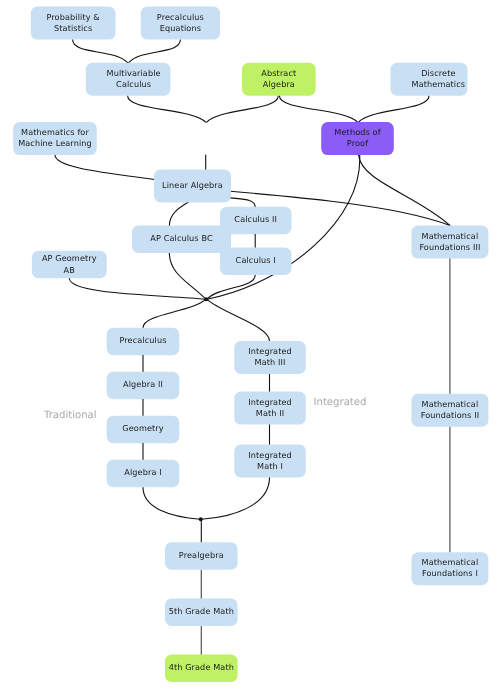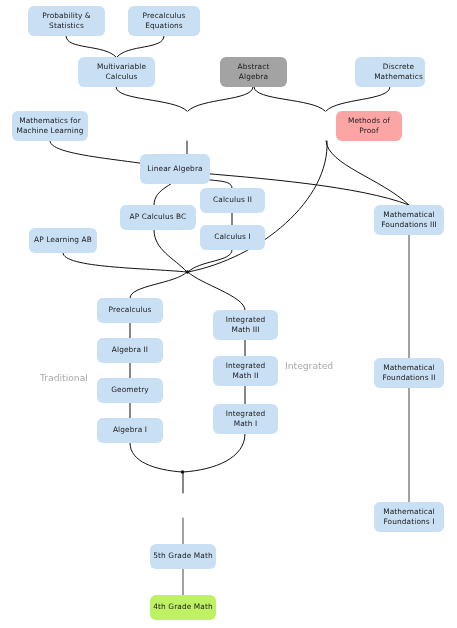--- a/index.html
+++ b/index.html
@@ -83,46 +83,47 @@
       <circle cx="187" cy="172" r="1.8" fill="#111111"></circle>
       <circle cx="187.5" cy="272" r="1.8" fill="#111111"></circle>
       <circle cx="182.5" cy="472" r="1.8" fill="#111111"></circle>
     </svg>
 <div class="node" style="left: 28px; top: 6px; width: 77px; height: 30px; background: rgb(201, 223, 243); color: rgb(26, 26, 26);">Probability &amp;
 Statistics</div>
     <div class="node" style="left: 128px; top: 6px; width: 72px; height: 30px; background: rgb(201, 223, 243); color: rgb(26, 26, 26);">Precalculus
 Equations</div>
     <div class="node" style="left: 78px; top: 57px; width: 77px; height: 30px; background: rgb(201, 223, 243); color: rgb(26, 26, 26); padding-left: 13px;">Multivariable
 Calculus</div>
-    <div class="node" style="left: 220px; top: 57px; width: 67px; height: 30px; background: #a3a3a3; color: rgb(26, 26, 26);">Abstract
+    <div class="node" style="left: 220px; top: 57px; width: 67px; height: 30px; background: #bef264; color: rgb(26, 26, 26);">Abstract
 Algebra</div>
     <div class="node" style="left: 355px; top: 57px; width: 70px; height: 30px; background: rgb(201, 223, 243); color: rgb(26, 26, 26); padding-left: 20px;">Discrete
 Mathematics</div>
     <div class="node" style="left: 12px; top: 111px; width: 76px; height: 30px; background: rgb(201, 223, 243); color: rgb(26, 26, 26);">Mathematics for
 Machine Learning</div>
     <div class="node" style="left: 140px; top: 111px; width: 70px; height: 30px; background: rgb(201, 223, 243); color: rgb(26, 26, 26); margin-top: 43px;">Linear Algebra</div>
-    <div class="node" style="left: 292px; top: 111px; width: 66px; height: 30px; background: #fca5a5; color: rgb(26, 26, 26); margin-left: 44px;">Methods of
+    <div class="node" style="left: 292px; top: 111px; width: 66px; height: 30px; background: #8b5cf6; color: rgb(26, 26, 26);">Methods of
 Proof</div>
     <div class="node" style="left: 200px; top: 188px; width: 65px; height: 25px; background: rgb(201, 223, 243); color: rgb(26, 26, 26);">Calculus II</div>
-    <div class="node" style="left: 120px; top: 205px; width: 76px; height: 25px; background: rgb(201, 223, 243); color: rgb(26, 26, 26);">AP Calculus BC</div>
+    <div class="node" style="left: 120px; top: 205px; width: 90px; height: 25px; background: rgb(201, 223, 243); color: rgb(26, 26, 26);">AP Calculus BC</div>
     <div class="node" style="left: 374px; top: 205px; width: 70px; height: 30px; background: rgb(201, 223, 243); color: rgb(26, 26, 26);">Mathematical
 Foundations III</div>
     <div class="node" style="left: 200px; top: 225px; width: 65px; height: 25px; background: rgb(201, 223, 243); color: rgb(26, 26, 26);">Calculus I</div>
-    <div class="node" style="left: 29px; top: 228px; width: 68px; height: 25px; background: rgb(201, 223, 243); color: rgb(26, 26, 26);">AP Learning AB</div>
+    <div class="node" style="left: 29px; top: 228px; width: 68px; height: 25px; background: rgb(201, 223, 243); color: rgb(26, 26, 26);">AP Geometry AB</div>
     <div class="node" style="left: 97px; top: 298px; width: 66px; height: 25px; background: rgb(201, 223, 243); color: rgb(26, 26, 26);">Precalculus</div>
     <div class="node" style="left: 213px; top: 310px; width: 65px; height: 30px; background: rgb(201, 223, 243); color: rgb(26, 26, 26);">Integrated
 Math III</div>
     <div class="node" style="left: 97px; top: 338px; width: 66px; height: 25px; background: rgb(201, 223, 243); color: rgb(26, 26, 26);">Algebra II</div>
     <div class="node" style="left: 213px; top: 356px; width: 65px; height: 30px; background: rgb(201, 223, 243); color: rgb(26, 26, 26);">Integrated
 Math II</div>
     <div class="node" style="left: 374px; top: 358px; width: 70px; height: 30px; background: rgb(201, 223, 243); color: rgb(26, 26, 26);">Mathematical
 Foundations II</div>
     <div class="node" style="left: 97px; top: 378px; width: 66px; height: 25px; background: rgb(201, 223, 243); color: rgb(26, 26, 26);">Geometry</div>
     <div class="node" style="left: 213px; top: 404px; width: 65px; height: 30px; background: rgb(201, 223, 243); color: rgb(26, 26, 26);">Integrated
 Math I</div>
     <div class="node" style="left: 97px; top: 418px; width: 66px; height: 25px; background: rgb(201, 223, 243); color: rgb(26, 26, 26);">Algebra I</div>
+    <div class="node" style="left: 150px; top: 493px; width: 66px; height: 25px; background: rgb(201, 223, 243); color: rgb(26, 26, 26);">Prealgebra</div>
     <div class="node" style="left: 374px; top: 502px; width: 70px; height: 30px; background: rgb(201, 223, 243); color: rgb(26, 26, 26);">Mathematical
 Foundations I</div>
     <div class="node" style="left: 150px; top: 544px; width: 66px; height: 25px; background: rgb(201, 223, 243); color: rgb(26, 26, 26);">5th Grade Math</div>
     <div class="node" style="left: 150px; top: 595px; width: 66px; height: 25px; background: #bef264; color: rgb(26, 26, 26);">4th Grade Math</div>
     <div class="track-label" style="left: 40px; top: 360px; color: rgb(169, 169, 169); margin-top: 12px;">Traditional</div>
     <div class="track-label" style="left: 285px; top: 360px; color: rgb(169, 169, 169);">Integrated</div>
   </div>
 
 </body></html>

